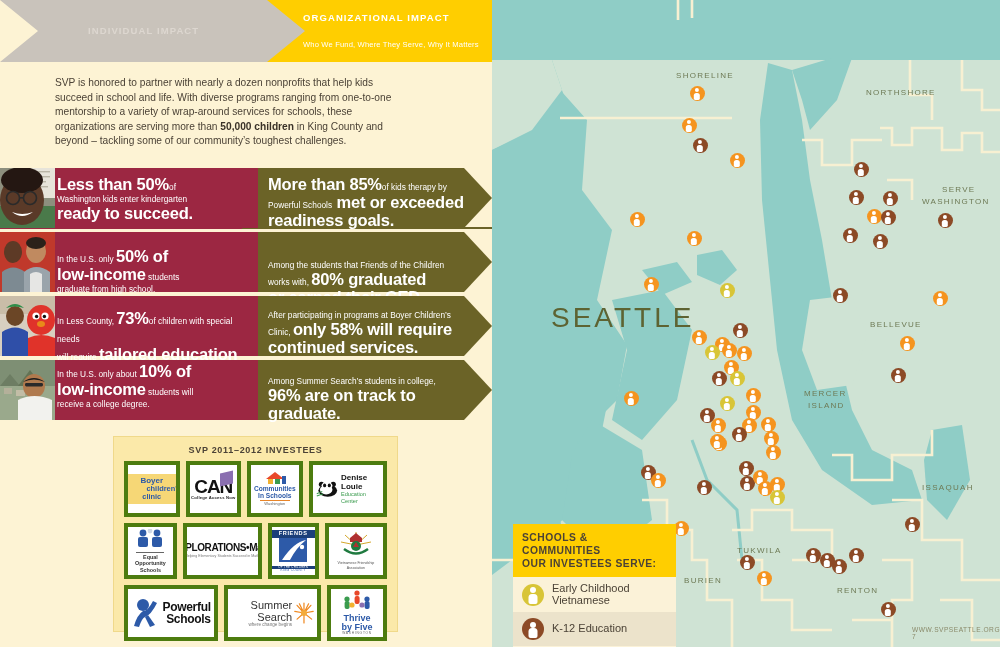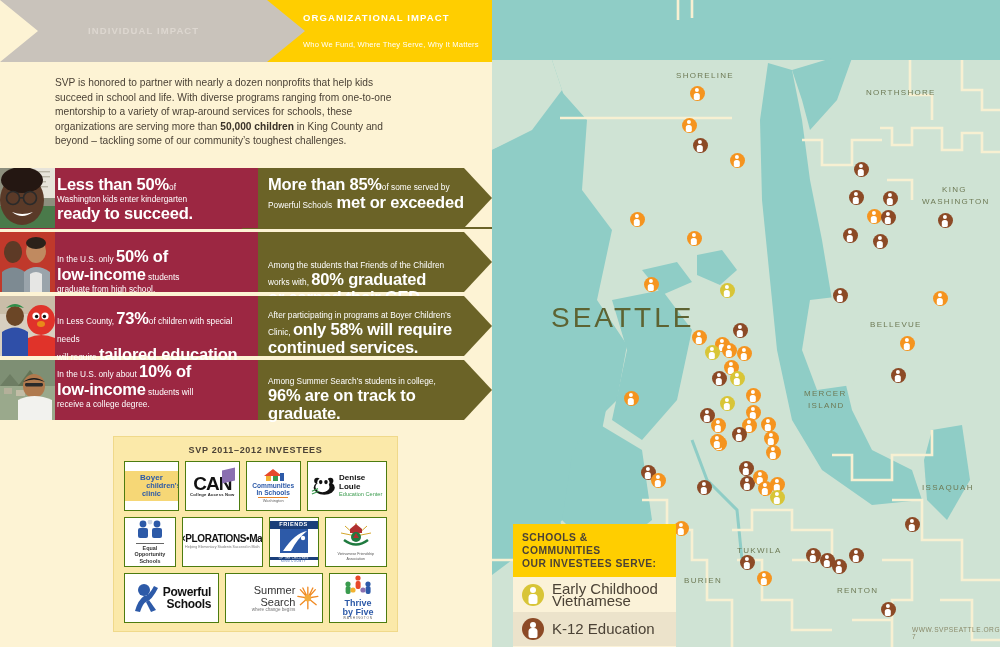--- a/index.html
+++ b/index.html
@@ -57,21 +57,21 @@
   .t-left{left:57px;width:196px;}
   .t-right{left:268px;width:200px;}
 
   
   .invbox{position:absolute;left:113px;top:374px;width:283px;height:194px;
     background:#fbe9a9;border:1px solid #f0d98a;}
   .invtitle{position:absolute;left:0;top:8px;width:283px;text-align:center;
     font-size:9px;font-weight:bold;letter-spacing:.7px;color:#4b4236;}
   .loggrid{position:absolute;left:10px;top:24px;width:263px;}
   .logrow{display:flex;gap:6px;margin-bottom:6px;align-items:stretch;}
-  .logo{background:#fff;border:1px solid #4d7c0f;display:flex;align-items:center;
+  .logo{background:#fff;border:4px solid #4d7c0f;display:flex;align-items:center;
     justify-content:center;overflow:hidden;position:relative;}
   .logo-txt{text-align:center;line-height:1.05;}
 
   
   .map{position:absolute;left:492px;top:0;width:508px;height:647px;overflow:hidden;background:#8fcdc6;}
   .mapsvg{position:absolute;left:0;top:0;}
   .mlbl{position:absolute;color:#6e7a55;font-size:8px;letter-spacing:1.3px;font-weight:normal;white-space:nowrap;}
   .mlbl.big{font-size:28px;letter-spacing:3px;color:#5d6332;font-weight:normal;}
   .pin{position:absolute;width:15px;height:15px;border-radius:50%;}
   .pin::after{content:"";position:absolute;left:50%;top:2.3px;transform:translateX(-50%);
@@ -85,21 +85,21 @@
     font-size:10.3px;font-weight:bold;letter-spacing:.5px;line-height:13px;}
   .leg-item{display:flex;align-items:center;gap:8px;padding:6px 8px 6px 9px;}
   .leg-item.a{background:#fbf2d8;}
   .leg-item.b{background:#ece3cb;}
   .leg-item.c{background:#fbf2d8;}
   .leg-dot{position:relative;width:22px;height:22px;border-radius:50%;flex:0 0 22px;}
   .leg-dot::after{content:"";position:absolute;left:50%;top:3.6px;transform:translateX(-50%);
     width:6px;height:6px;border-radius:50%;background:#fff;}
   .leg-dot::before{content:"";position:absolute;left:50%;top:10px;transform:translateX(-50%);
     width:9px;height:10px;background:#fff;border-radius:3.5px 3.5px 2px 2px;}
-  .leg-txt{font-size:15px;line-height:11.6px;color:#4b4236;}
+  .leg-txt{font-size:11px;line-height:11.6px;color:#4b4236;}
 
   .footR{position:absolute;left:912px;top:626px;font-size:6.6px;letter-spacing:.5px;color:#8a8a6a;}
 </style>
 </head>
 <body>
 
 <div class="page">
 
   <div class="banner">
     <div class="chev chev-gray"></div>
@@ -149,22 +149,23 @@
         </svg>
       </div>
       <div class="arrow-red"></div>
       <div class="arrow-olive"></div>
       <div class="rowtxt t-left" style="top:8px">
         <div><span class="big">Less than 50%</span><span class="sm">of</span></div>
         <div class="sm">Washington kids enter kindergarten</div>
         <div class="big">ready to succeed.</div>
       </div>
       <div class="rowtxt t-right" style="top:8px">
-        <div><span class="big">More than 85%</span><span class="sm">of some served by</span></div>
+        <div><span class="big">More than 85%</span><span class="sm">of kids therapy by</span></div>
         <div><span class="sm">Powerful Schools</span> <span class="big">met or exceeded</span></div>
+        <div class="big">readiness goals.</div>
       </div>
     </div>
 
     <div class="row" style="top:170px">
       <div class="photo">
         <svg class="ph" viewBox="0 0 55 60" preserveAspectRatio="none">
           <rect width="55" height="60" fill="#c0392b"></rect>
           <ellipse cx="13" cy="20" rx="9" ry="11" fill="#5d3a26"></ellipse>
           <path d="M2 60 L2 40 Q13 31 25 40 L25 60Z" fill="#7d8a92"></path>
           <ellipse cx="36" cy="19" rx="10" ry="12" fill="#c08a60"></ellipse>
@@ -446,21 +447,21 @@
         <path d="M400 500 L430 500 L430 540 L470 540 L470 580 L508 580"></path>
         <path d="M390 560 L420 560 L420 600 L400 600 L400 647"></path>
         <path d="M448 600 L480 600 L480 640 L508 640"></path>
         <path d="M360 620 L400 620"></path>
         <path d="M470 60 L470 90 L490 90 L490 110 L508 110"></path>
       </g>
     </svg>
 
     <div class="mlbl" style="left:184px;top:71px">SHORELINE</div>
     <div class="mlbl" style="left:374px;top:88px">NORTHSHORE</div>
-    <div class="mlbl" style="left:450px;top:185px">KING</div>
+    <div class="mlbl" style="left:450px;top:185px">SERVE</div>
     <div class="mlbl" style="left:430px;top:197px">WASHINGTON</div>
     <div class="mlbl big" style="left:59px;top:302px">SEATTLE</div>
     <div class="mlbl" style="left:378px;top:320px">BELLEVUE</div>
     <div class="mlbl" style="left:312px;top:389px">MERCER</div>
     <div class="mlbl" style="left:316px;top:401px">ISLAND</div>
     <div class="mlbl" style="left:430px;top:483px">ISSAQUAH</div>
     <div class="mlbl" style="left:245px;top:546px">TUKWILA</div>
     <div class="mlbl" style="left:192px;top:576px">BURIEN</div>
     <div class="mlbl" style="left:345px;top:586px">RENTON</div>
 

